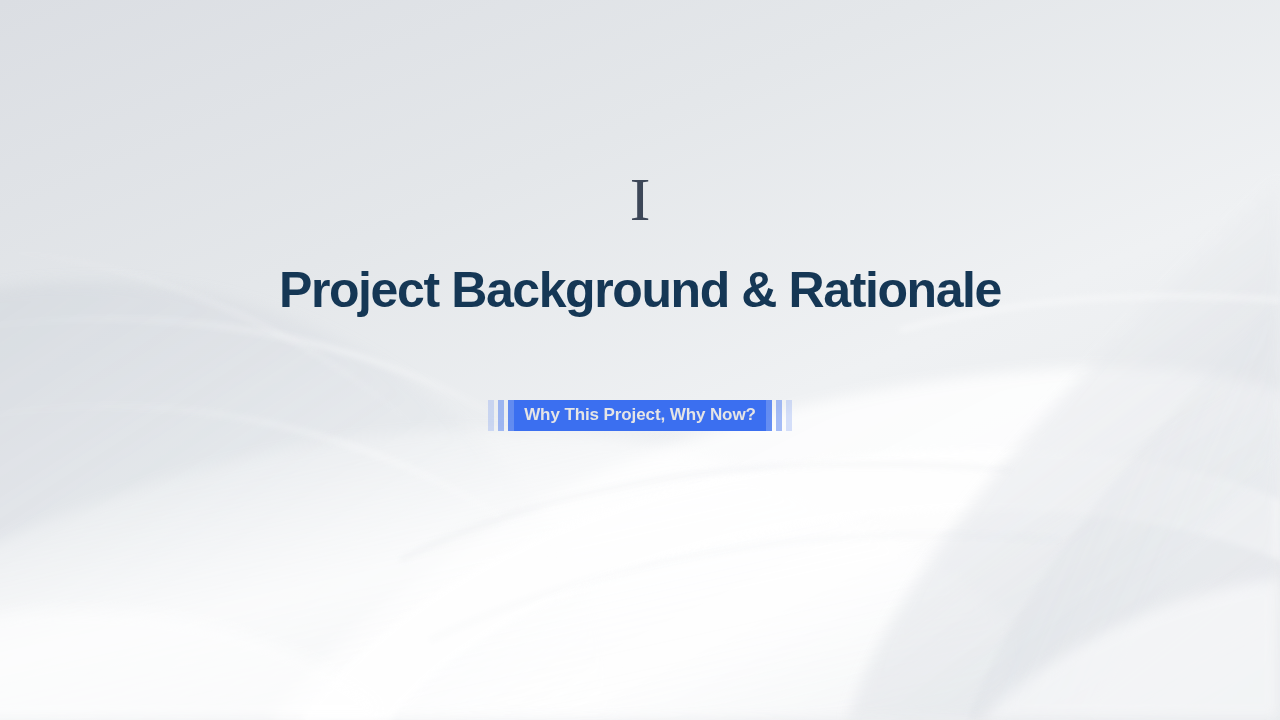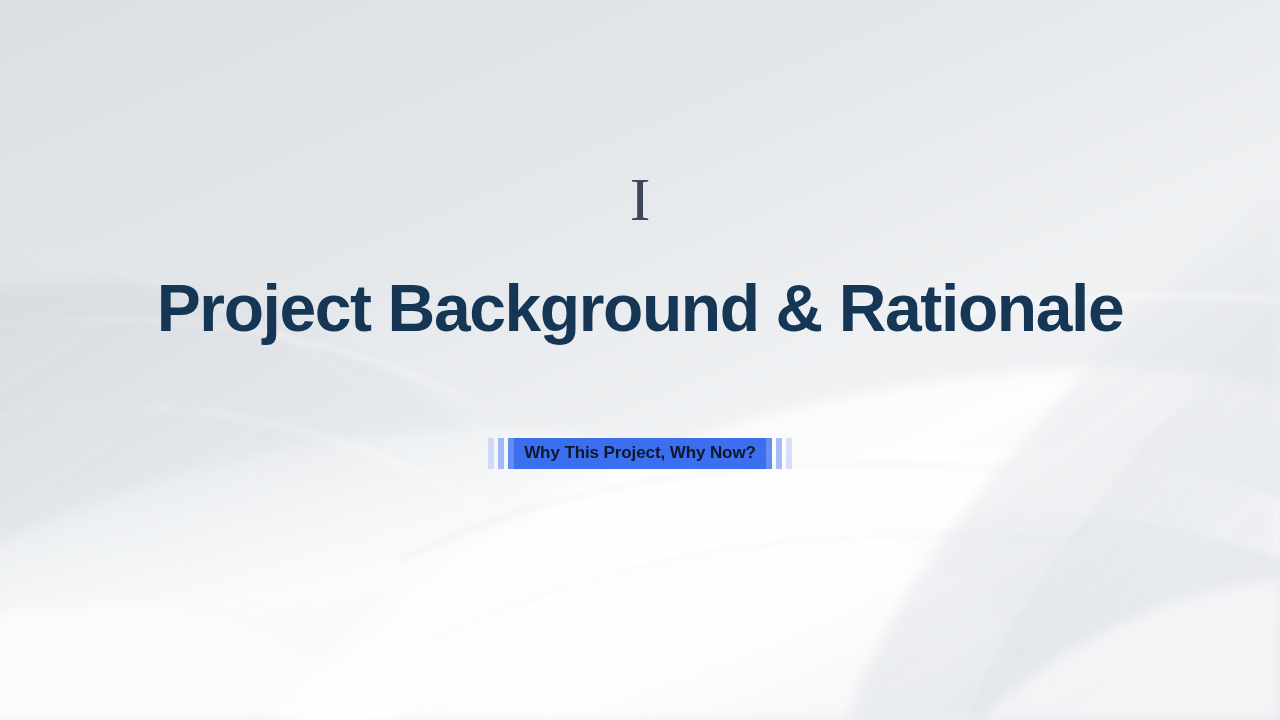--- a/index.html
+++ b/index.html
@@ -49,21 +49,21 @@
     font-size: 62px;
     font-weight: 400;
     line-height: 1;
     color: #3d4758;
     letter-spacing: 0;
     user-select: none;
   }
 
   .title {
     font-family: "Liberation Sans", sans-serif;
-    font-size: 66px;
+    font-size: 50px;
     font-weight: 700;
     line-height: 1.06;
     letter-spacing: -1.4px;
     color: #153755;
     text-align: center;
     white-space: nowrap;
   }
 
   
   .badge-row {
@@ -80,21 +80,21 @@
     flex: none;
   }
   .bar.gap { background: transparent; width: 4px; }
   .bar.o20 { opacity: 0.20; }
   .bar.o45 { opacity: 0.45; }
   .bar.o75 { opacity: 0.78; }
 
   .badge {
     height: 31px;
     background: #3b6ff0;
-    color: #0f172a;
+    color: #e5e5e5;
     display: flex;
     align-items: center;
     justify-content: center;
     padding: 0 10px;
     font-family: "Liberation Sans", sans-serif;
     font-size: 17px;
     font-weight: 600;
     letter-spacing: -0.1px;
     white-space: nowrap;
     box-sizing: border-box;

